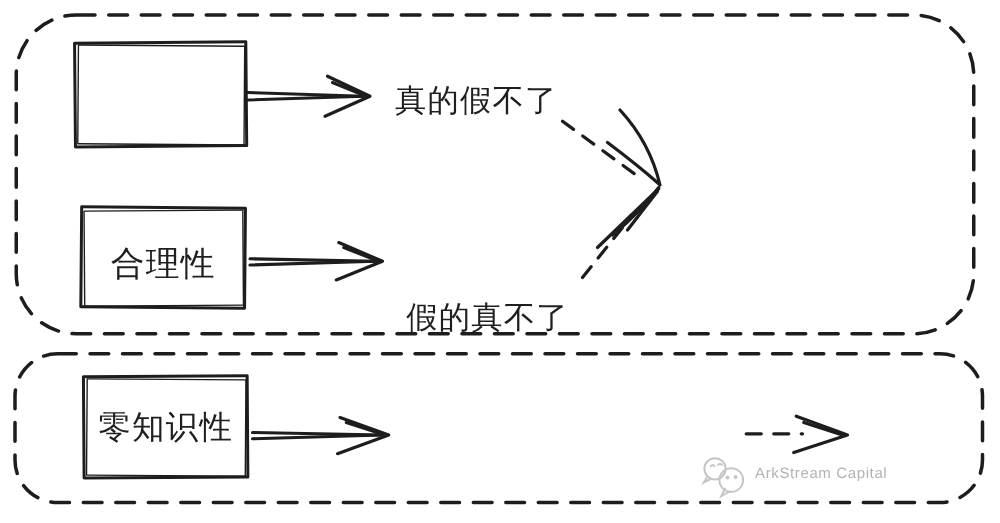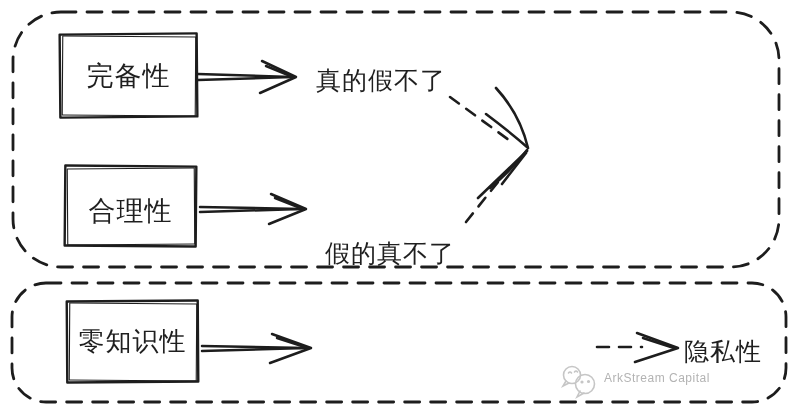--- a/index.html
+++ b/index.html
@@ -100,33 +100,31 @@
       </g>
 
       <g stroke-width="2.6">
         <path d="M597,347 L642,347" stroke-dasharray="12 10"></path>
         <path d="M637,333 L678,348 L635,362"></path>
         <path d="M643,338 L674,348"></path>
       </g>
     </g>
   </svg>
 
-  <div class="lbl boxlbl" style="left:60px;top:34px;width:137px;height:83px;">完备性</div>
 
   <div class="lbl anno" style="left:316px;top:64px;">真的假不了</div>
 
   <div class="lbl boxlbl" style="left:65px;top:166px;width:131px;height:90px;">合理性</div>
 
   <div class="lbl anno" style="left:325px;top:196px;margin-top:41px;">假的真不了</div>
 
 
   <div class="lbl boxlbl" style="left:67px;top:301px;width:131px;height:81px;font-size:26px;">零知识性</div>
 
 
-  <div class="lbl anno" style="left:684px;top:335px;">隐私性</div>
 
   <svg class="wm-icon" width="48" height="42" viewBox="0 0 48 42">
     <g stroke="#c6c6c6" stroke-width="1.6" fill="none" stroke-linecap="round">
       <circle cx="14" cy="13" r="8.5"></circle>
       <path d="M8,19 L5,24 L11,21"></path>
       <path d="M10.5,11 q1.5,-2 3,0"></path>
       <path d="M16.5,10 q1.5,-2 3,0"></path>
       <circle cx="27" cy="22" r="9.5"></circle>
       <path d="M22,29 L19,35 L26,31"></path>
       <circle cx="24" cy="20" r="0.8" fill="#c6c6c6"></circle>

